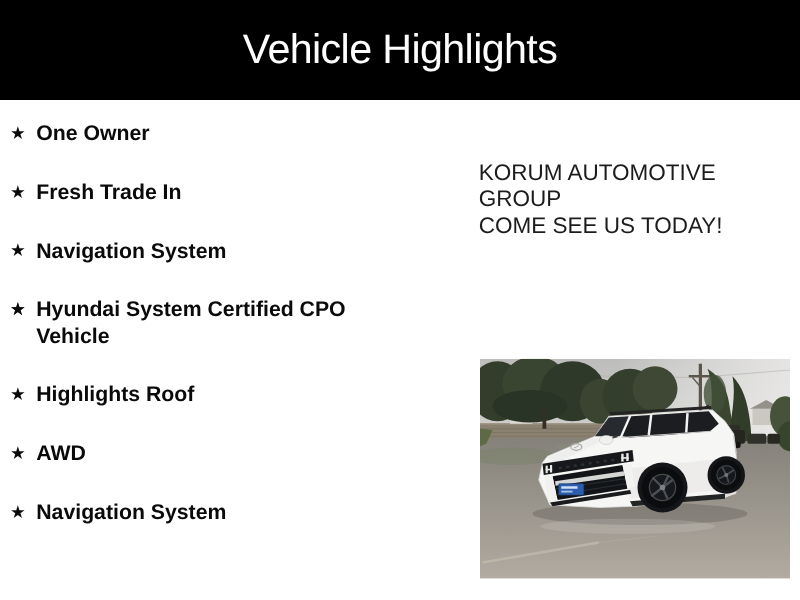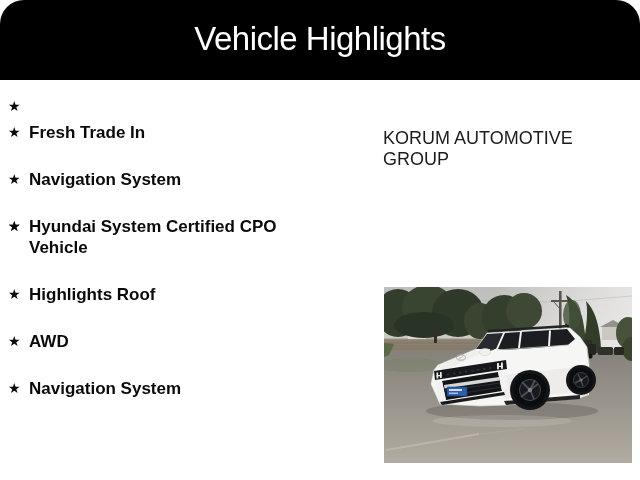--- a/index.html
+++ b/index.html
@@ -3,21 +3,20 @@
 <meta charset="utf-8">
 <style>
   html, body { margin: 0; padding: 0; background: #ffffff; }
   #slide {
     position: relative;
     width: 640px;
     height: 480px;
     background: #ffffff;
     overflow: hidden;
     font-family: "Liberation Sans", sans-serif;
-    border-radius: 24px;
   }
 
   
   .header {
     position: absolute;
     left: 0; top: 0;
     width: 640px; height: 80px;
     background: #000000;
     display: flex;
     align-items: center;
@@ -86,20 +85,21 @@
 
 <div id="slide">
 
   <div class="header">
     <h1>Vehicle Highlights</h1>
   </div>
 
   <ul class="highlights">
     <li>
       <span class="star">★</span>
+      <span class="label">One Owner</span>
     </li>
     <li>
       <span class="star">★</span>
       <span class="label">Fresh Trade In</span>
     </li>
     <li>
       <span class="star">★</span>
       <span class="label">Navigation System</span>
     </li>
     <li>
@@ -118,20 +118,21 @@
       <span class="label">AWD</span>
     </li>
     <li>
       <span class="star">★</span>
       <span class="label">Navigation System</span>
     </li>
   </ul>
 
   <div class="dealer">
     <p>KORUM AUTOMOTIVE GROUP</p>
+    <p>COME SEE US TODAY!</p>
   </div>
 
   <div class="photo">
     <svg viewBox="0 0 248 176" role="img" aria-label="White Hyundai Santa Fe SUV parked on a wet street under an overcast sky">
       <defs>
         <linearGradient id="skyGrad" x1="0" y1="0" x2="0" y2="1">
           <stop offset="0" stop-color="#bdbdbb"></stop>
           <stop offset="1" stop-color="#d3d2cf"></stop>
         </linearGradient>
         <linearGradient id="skyLight" x1="0" y1="0" x2="1" y2="0">

